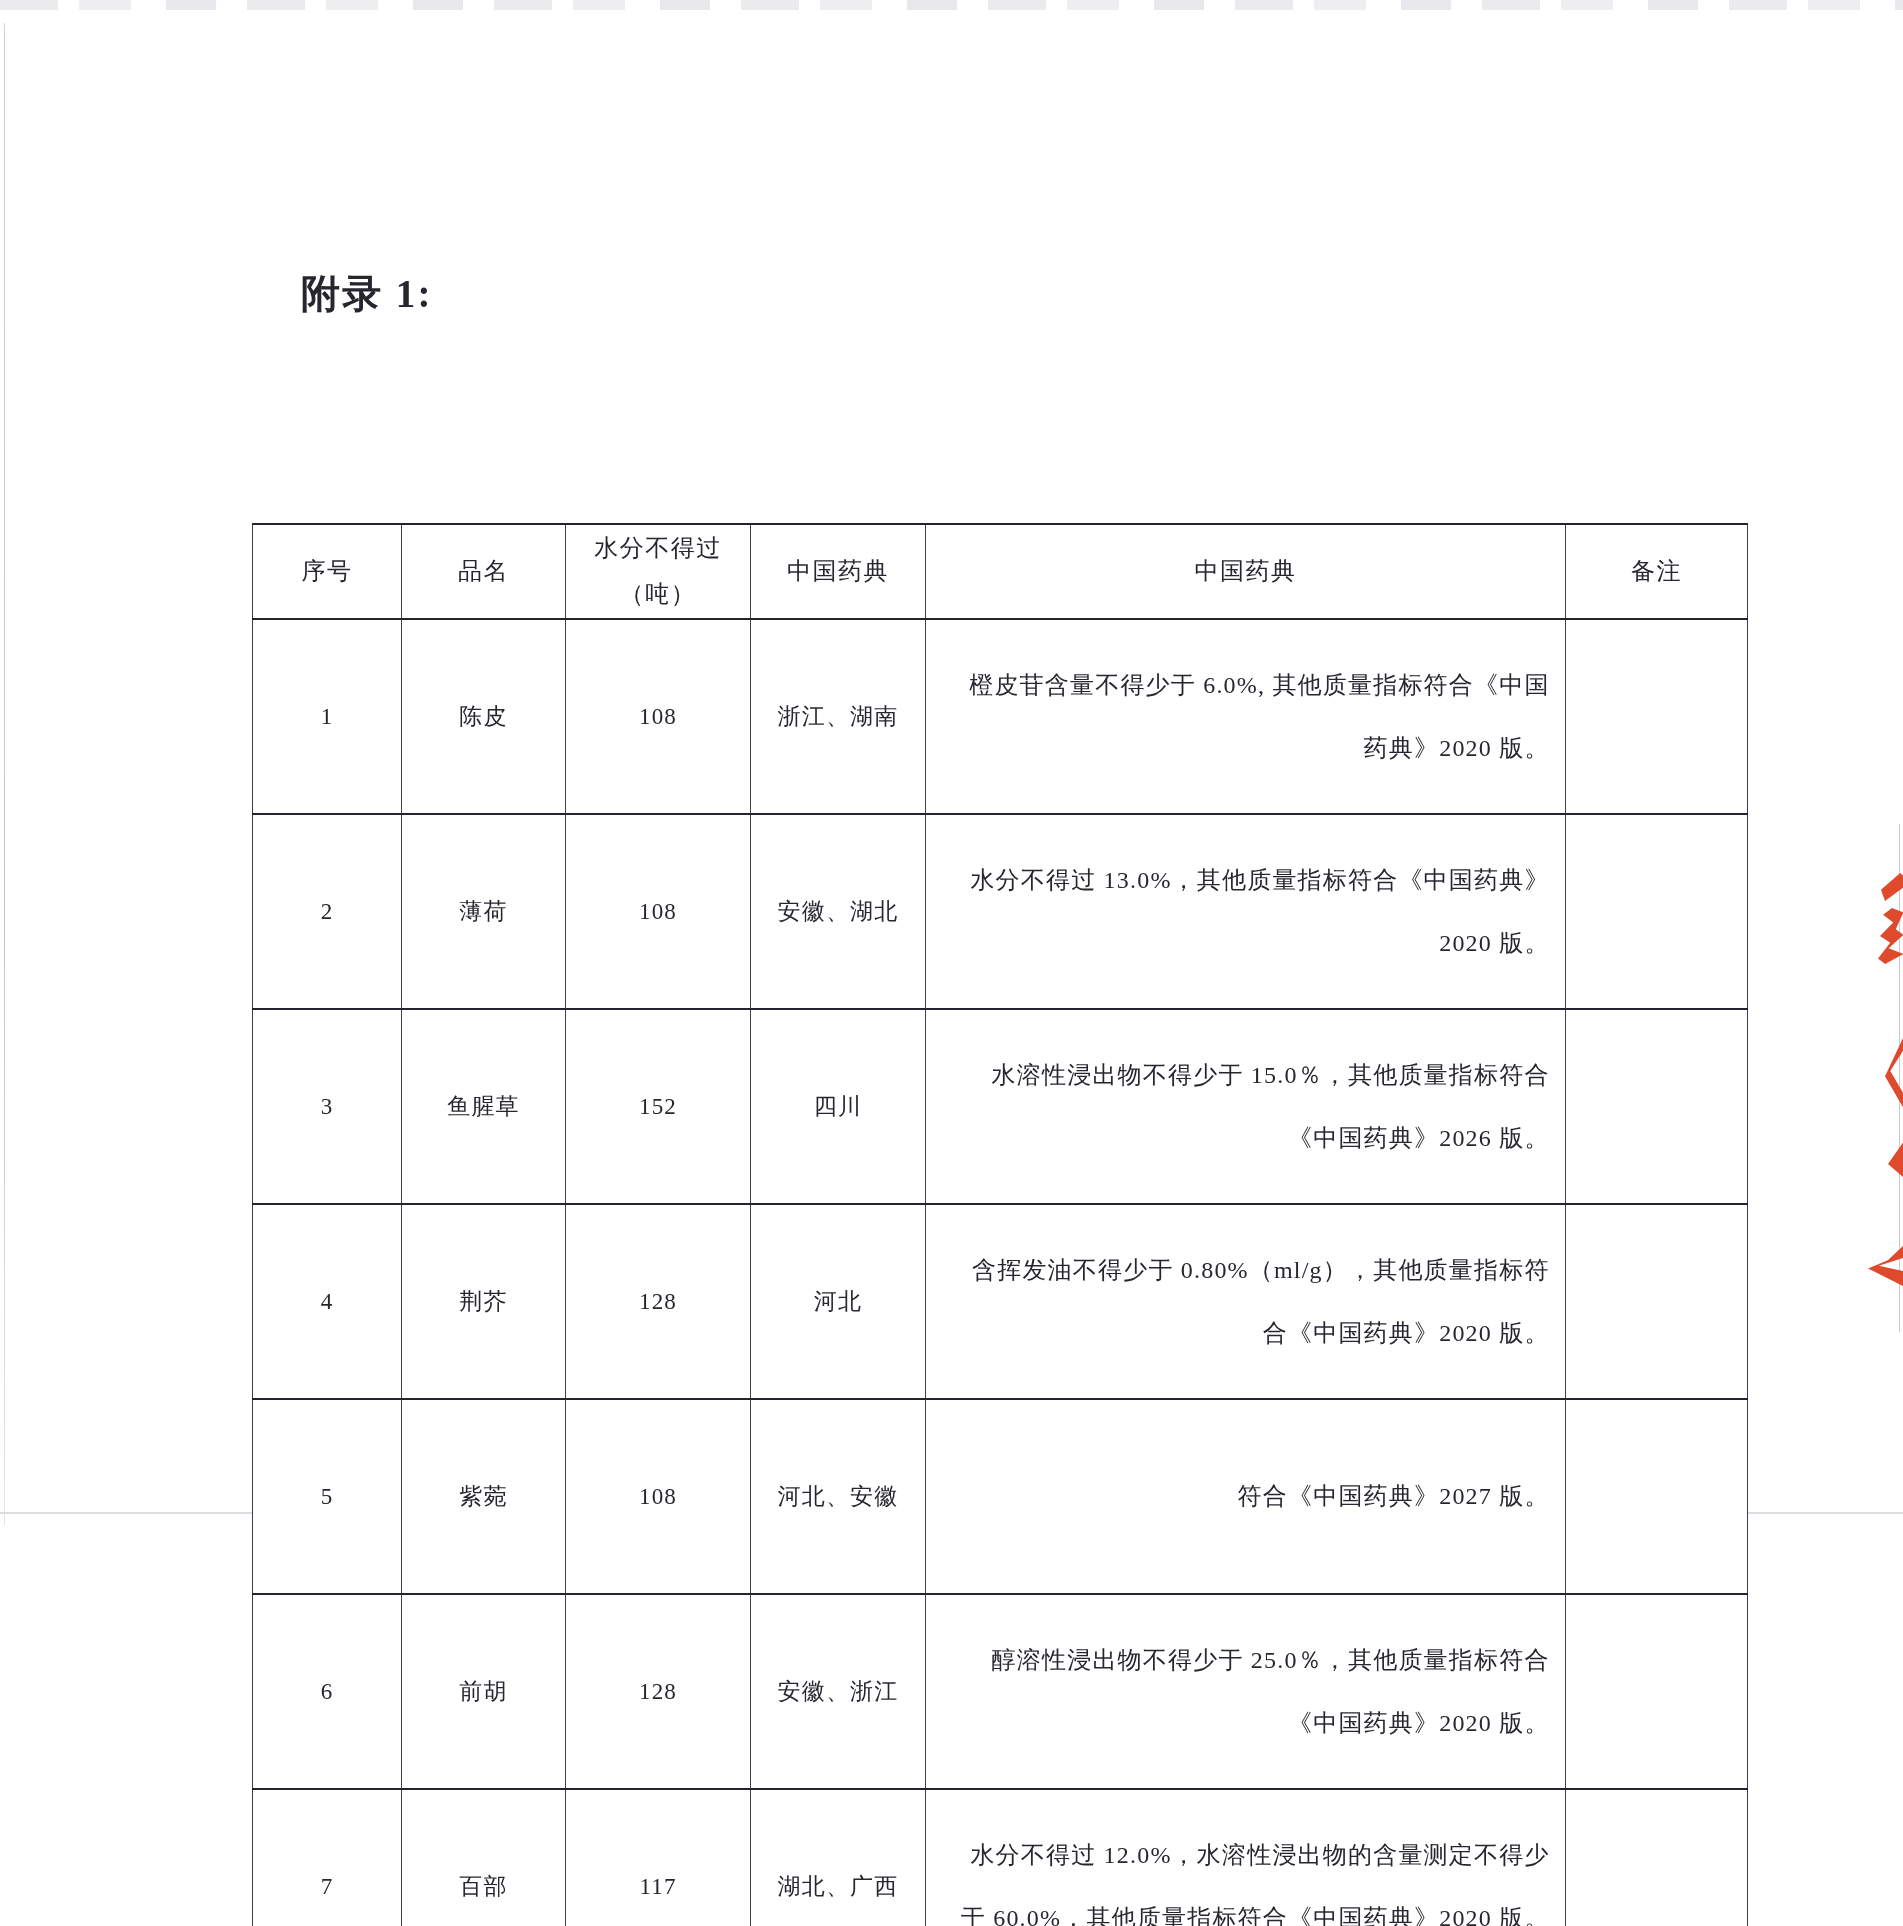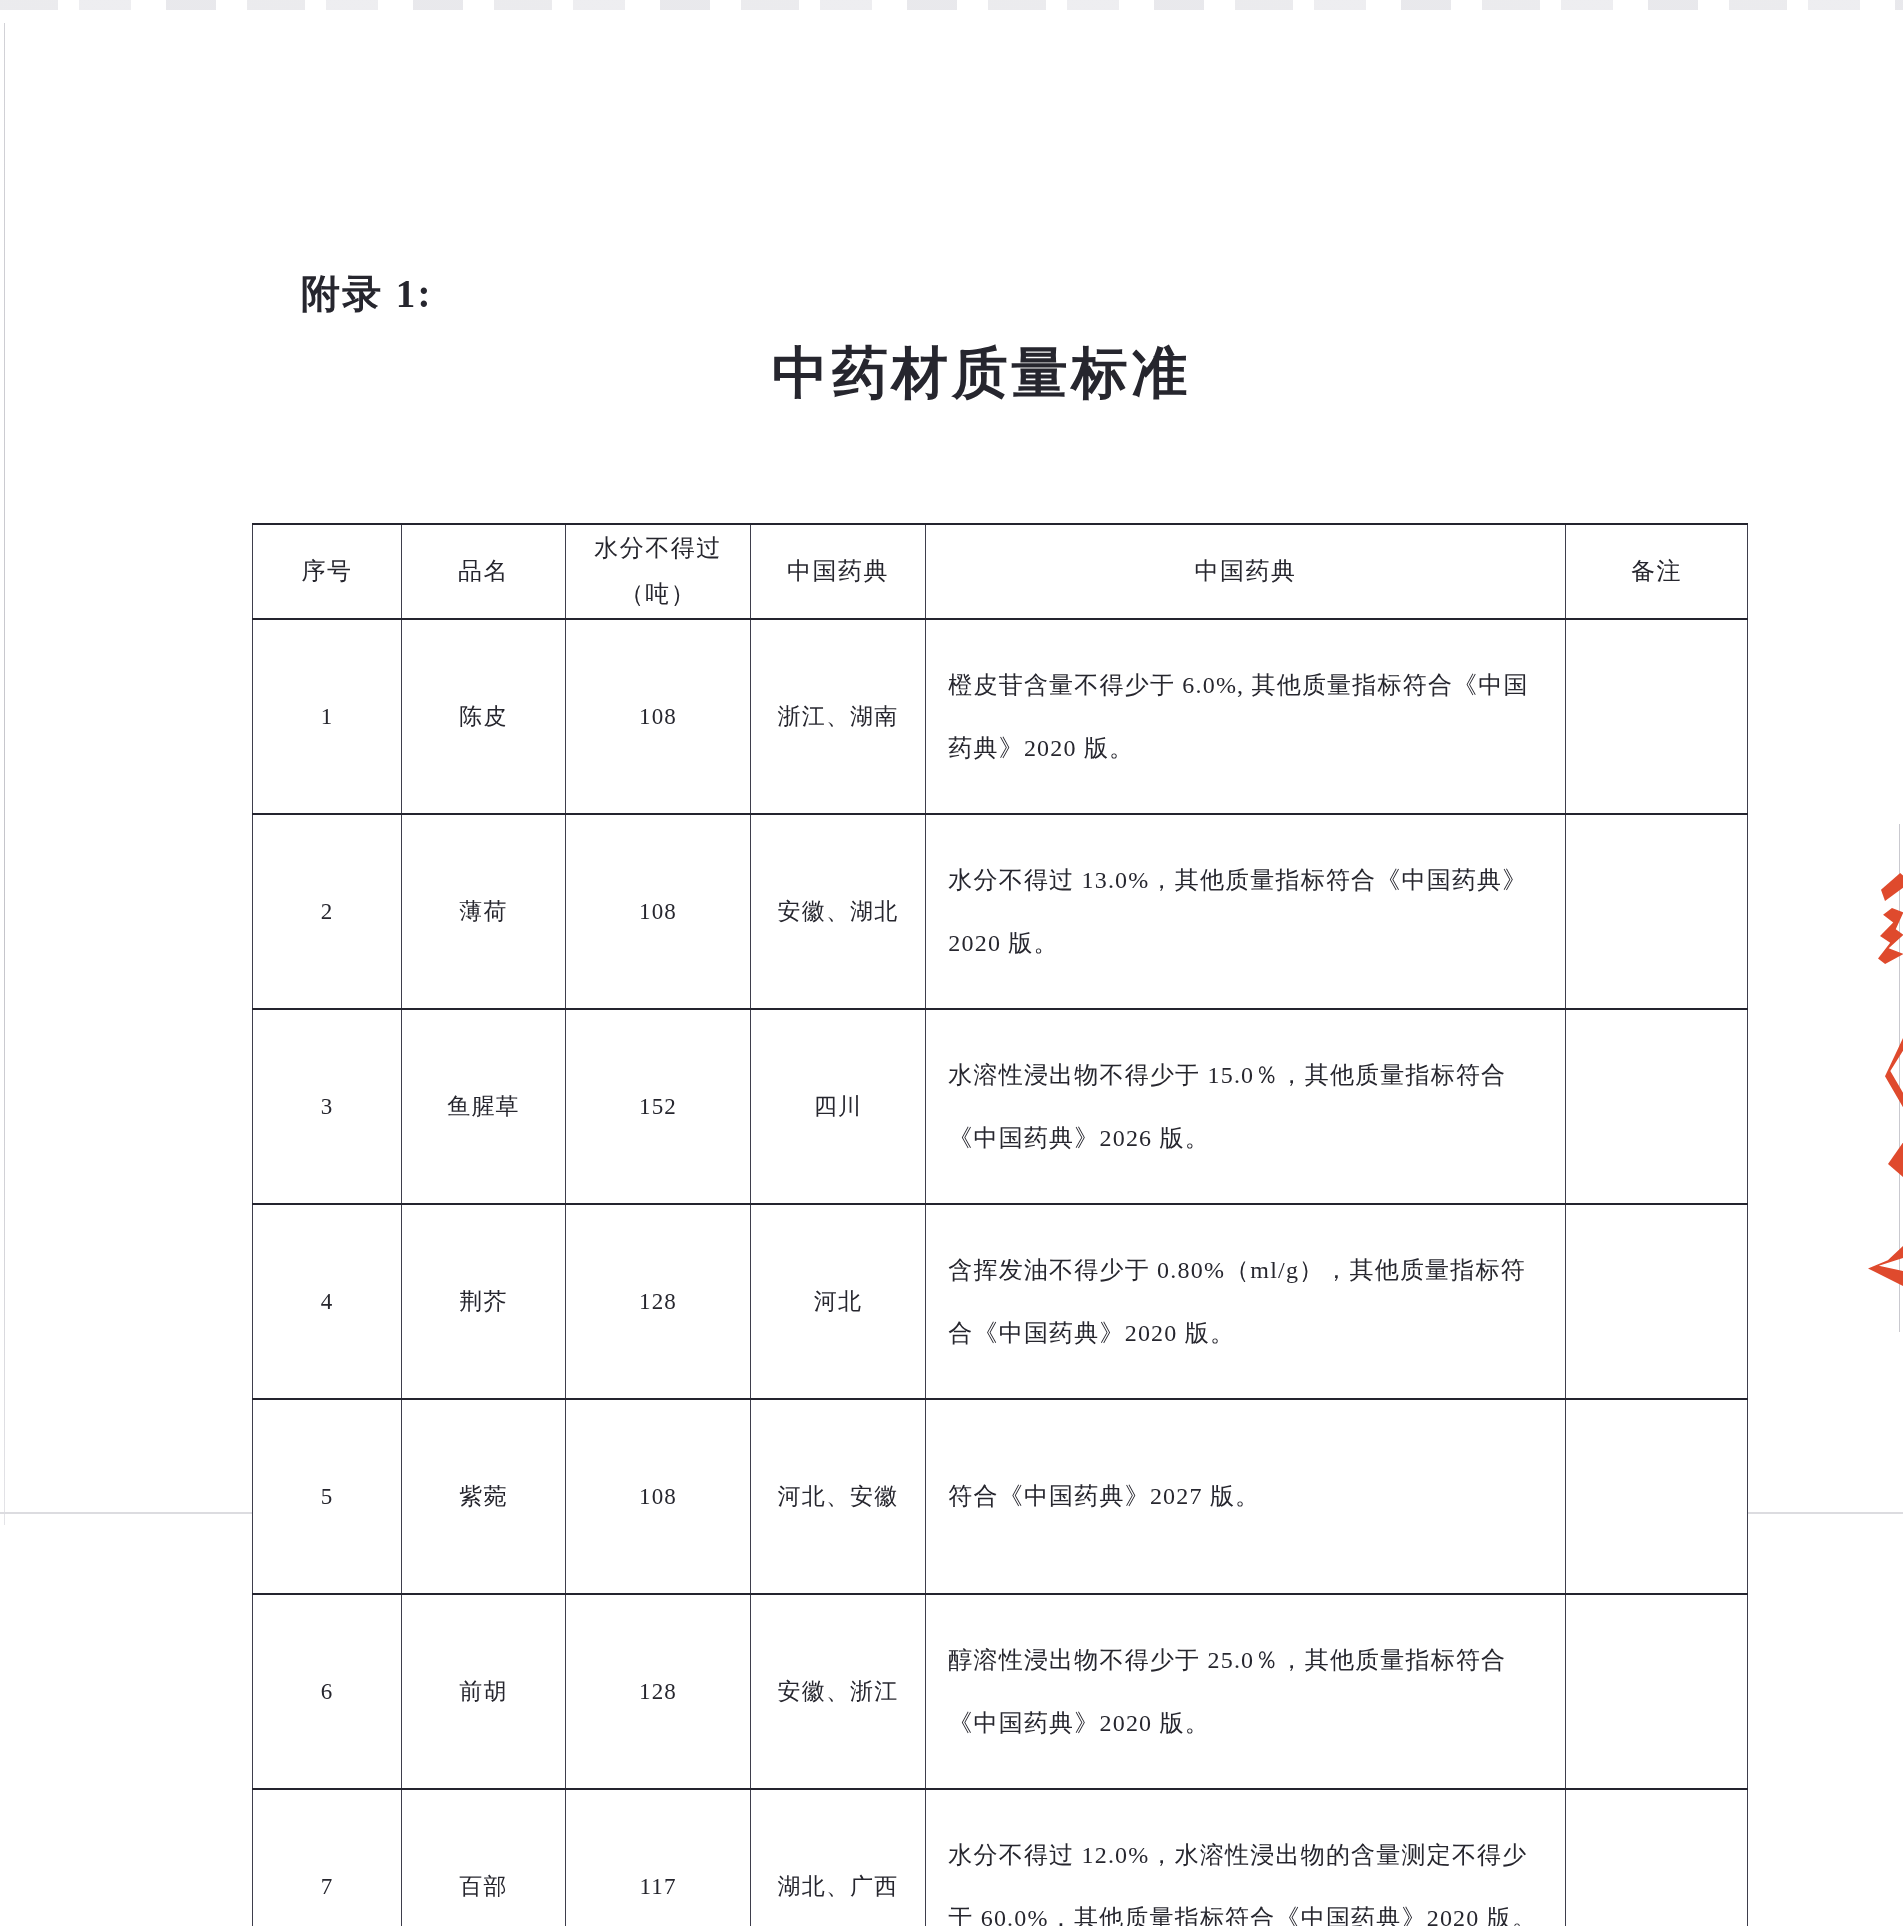--- a/index.html
+++ b/index.html
@@ -58,21 +58,21 @@
   .qtable thead tr { height: 86px; }
   .qtable tbody tr { height: 195px; }
   .qtable th {
     font-size: 24px; letter-spacing: 1.5px; text-align: center; vertical-align: middle;
     line-height: 1.9;
   }
   .cell-center {
     font-size: 23px; letter-spacing: 1.2px; text-align: center; vertical-align: middle;
   }
   .cell-quality {
-    font-size: 24px; letter-spacing: 1.2px; text-align: left; vertical-align: middle;
+    font-size: 24px; letter-spacing: 1.2px; text-align: right; vertical-align: middle;
     padding: 11.6px 15.4px 11.6px 22.3px; line-height: 2.62;
   }
   .red-frag { position: absolute; background: #df4a2d; }
   .red-frag-1 { left: 1881px; top: 873px; width: 22.3px; height: 28px;
     clip-path: polygon(0 60%, 86% 0, 100% 10%, 100% 52%, 18% 100%); }
   .red-frag-2 { left: 1878px; top: 908px; width: 25.4px; height: 56px;
     clip-path: polygon(55% 0, 100% 8%, 70% 38%, 100% 48%, 42% 72%, 100% 82%, 28% 100%, 0 90%, 48% 62%, 8% 50%, 60% 26%, 20% 12%); }
   .red-frag-3 { left: 1885px; top: 1036px; width: 19px; height: 73px;
     clip-path: polygon(100% 0, 100% 18%, 28% 48%, 100% 80%, 100% 100%, 0 55%); }
   .red-frag-4 { left: 1888px; top: 1141px; width: 16px; height: 37px;
@@ -84,21 +84,20 @@
 <body>
 
 <div class="page">
 
   <div class="scan-top-edge"></div>
   <div class="scan-left-line"></div>
   <div class="scan-hline"></div>
   <div class="scan-right-line"></div>
 
   <div class="appendix">附录 1:</div>
-  <h1 class="title">中药材质量标准</h1>
 
   <table class="qtable">
     <colgroup>
       <col style="width:149px">
       <col style="width:164px">
       <col style="width:185px">
       <col style="width:175px">
       <col style="width:640px">
       <col style="width:182px">
     </colgroup>

